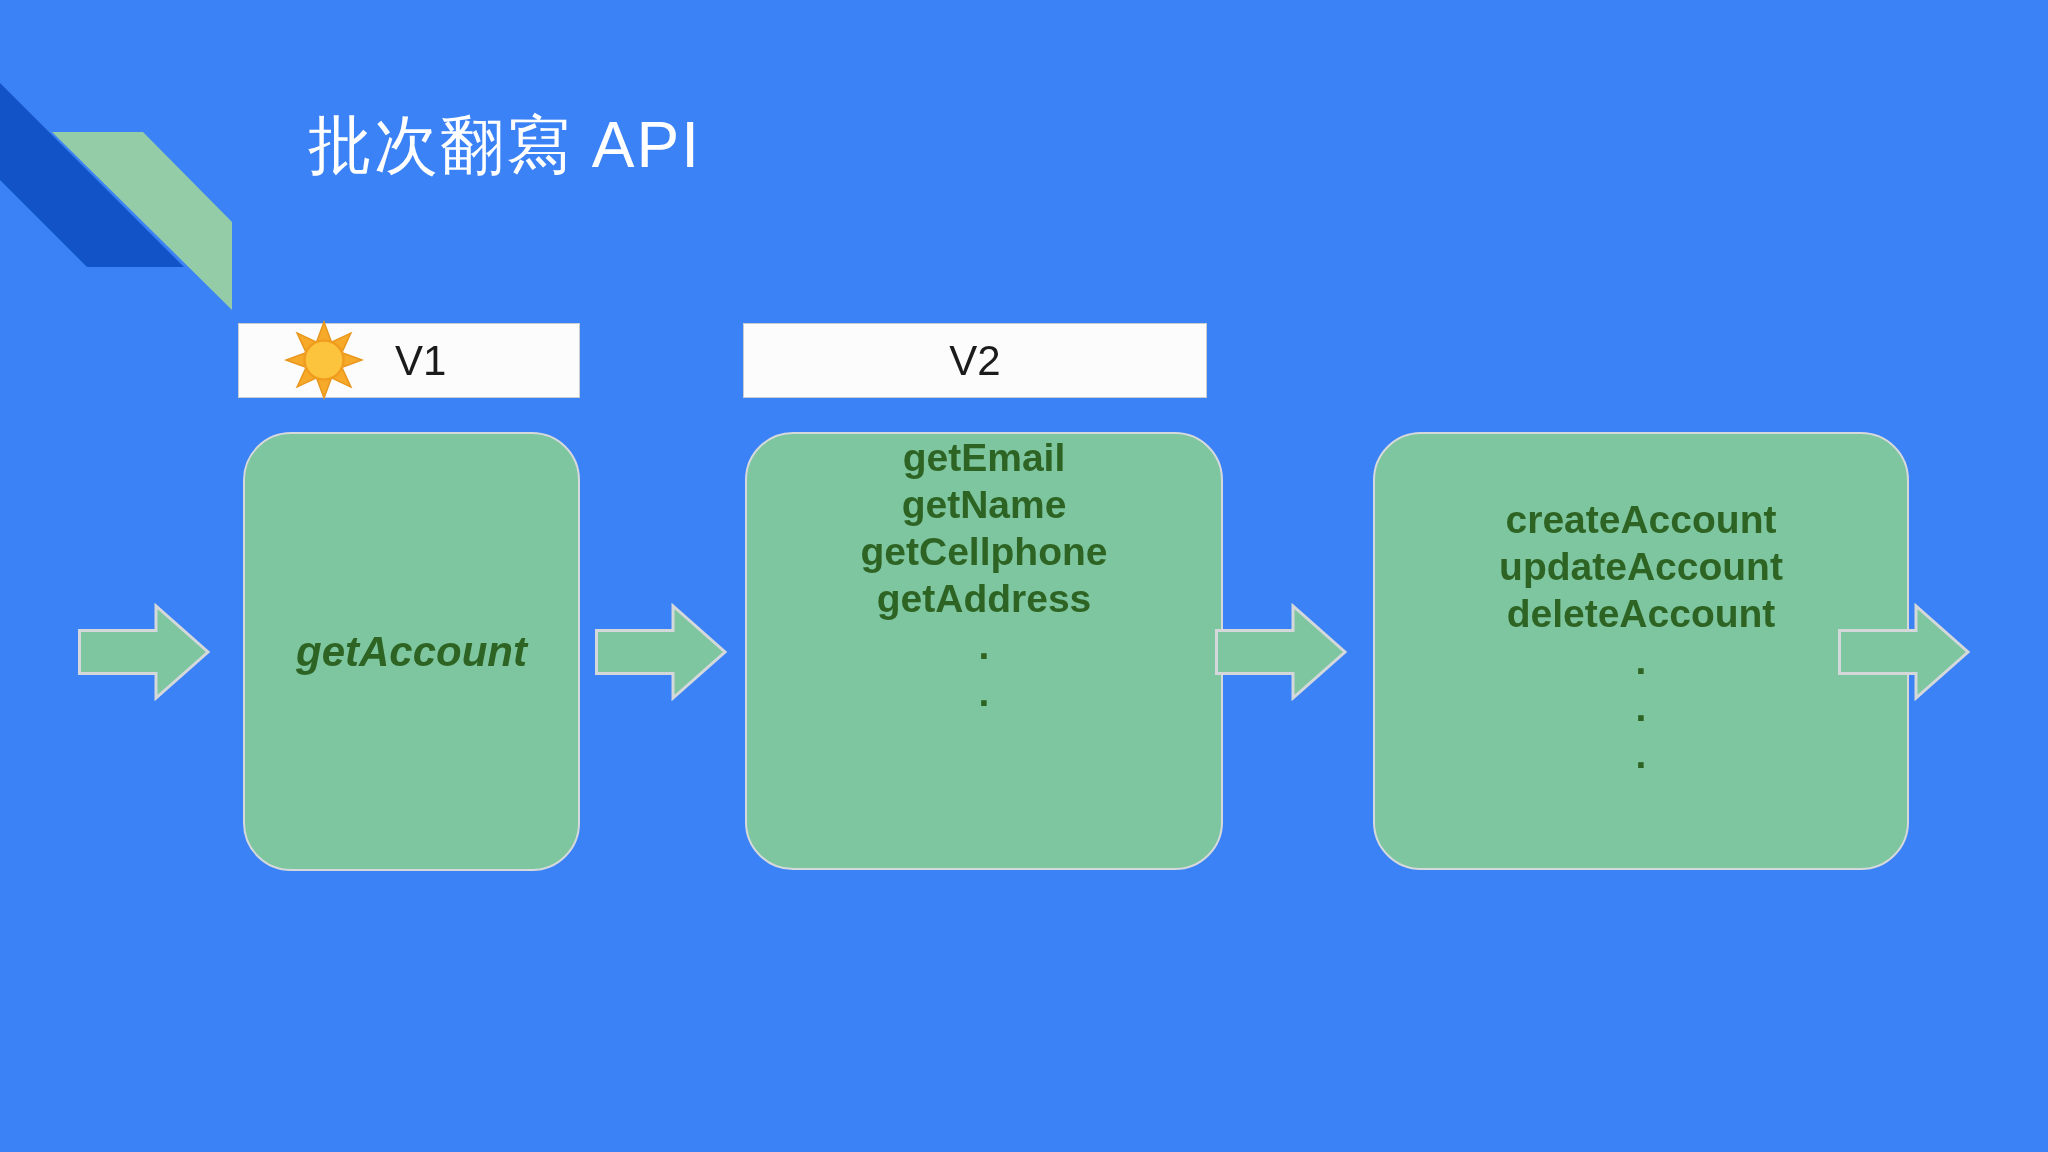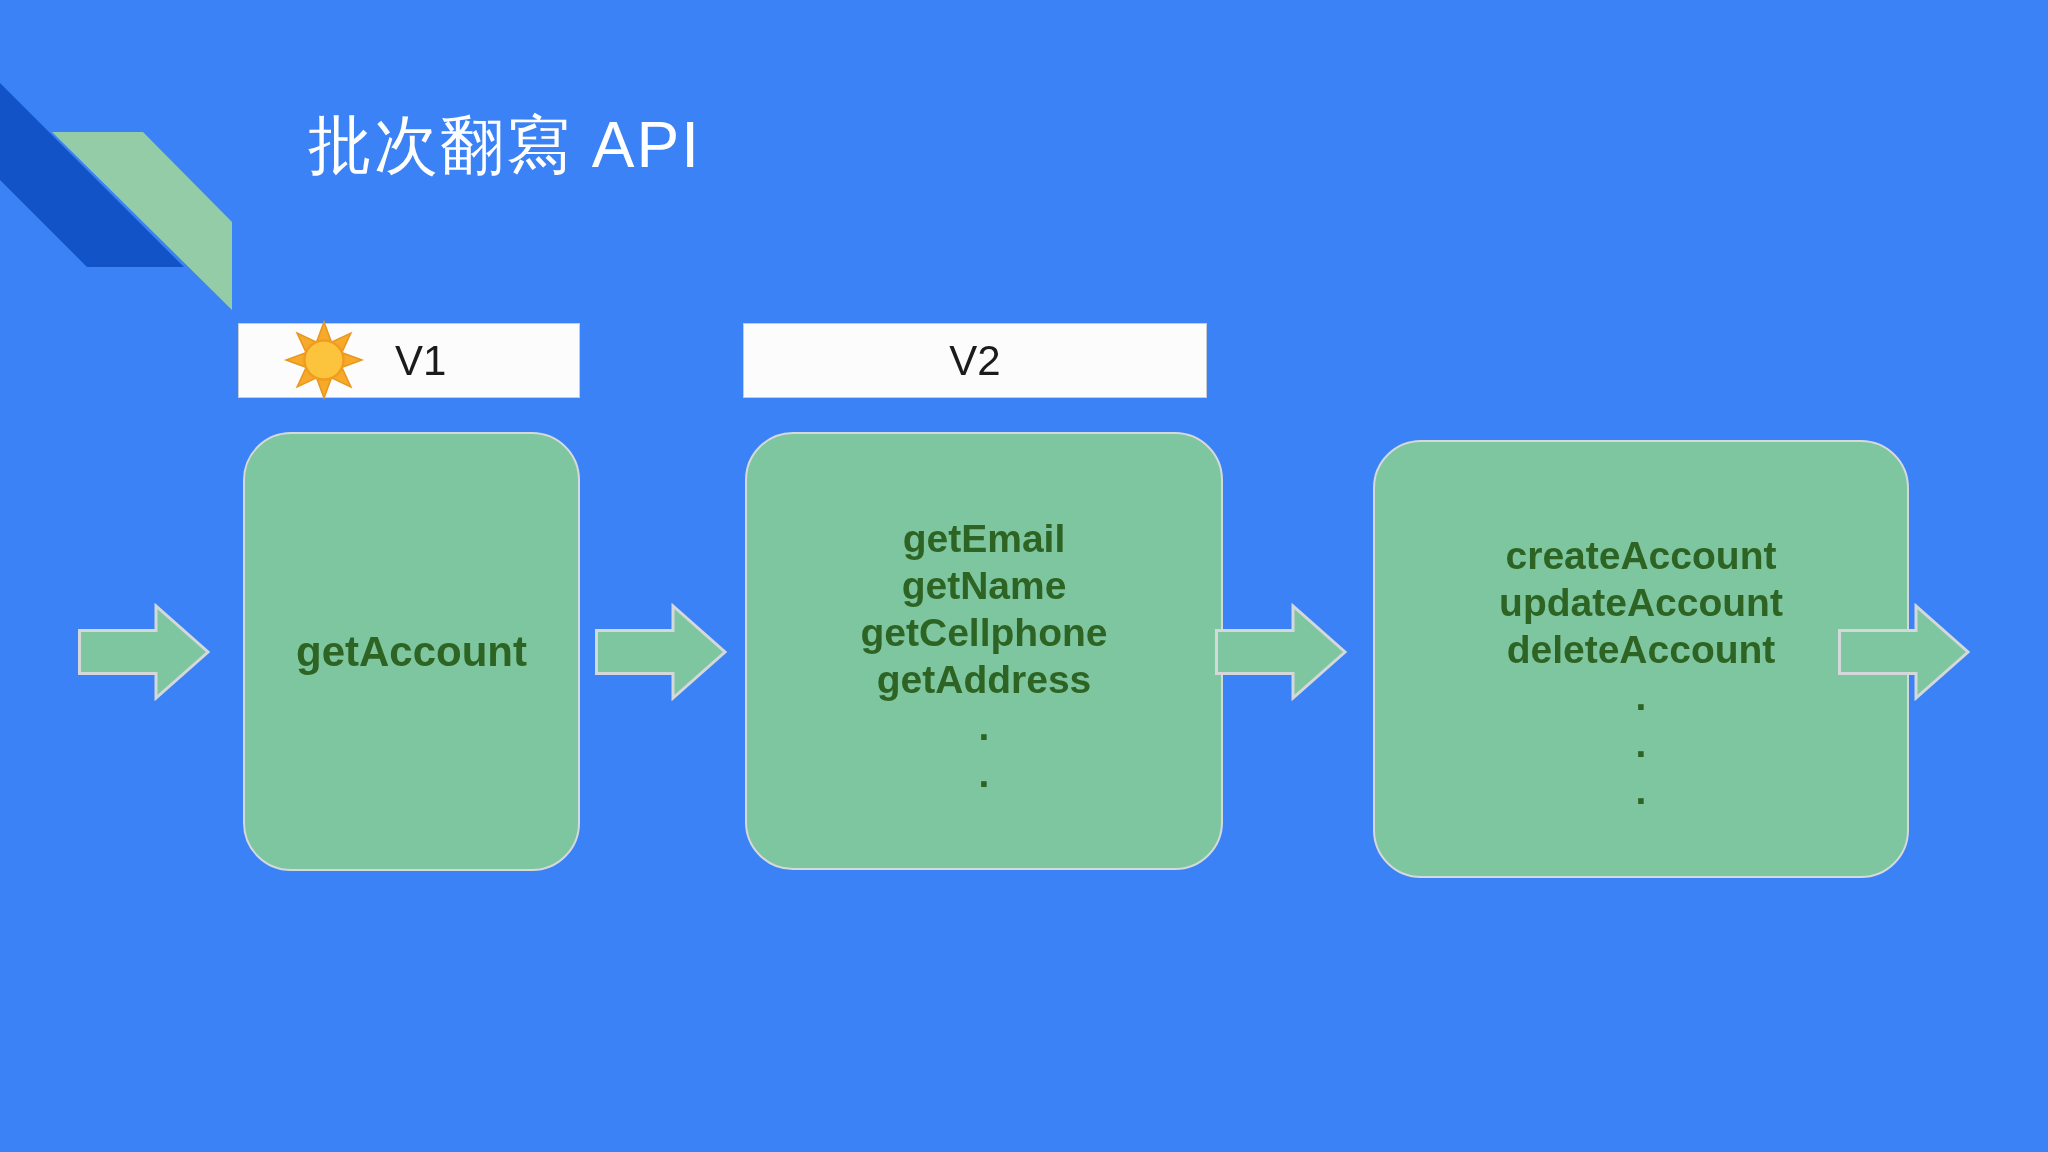--- a/index.html
+++ b/index.html
@@ -86,23 +86,23 @@
     line-height: 47px;
   }
   .box-1 {
     left: 243px;
     width: 337px;
     height: 439px;
     display: flex;
     align-items: center;
     justify-content: center;
   }
-  .box-1 .lines { font-size: 42px; }
-  .box-2 { left: 745px; width: 478px; padding-top: 81px; }
-  .box-3 { left: 1373px; width: 536px; padding-top: 90px; margin-top: 8px; }
+  .box-1 .lines { font-size: 42px; font-style: italic; }
+  .box-2 { left: 745px; width: 478px; }
+  .box-3 { left: 1373px; width: 536px; padding-top: 62px; }
 
   
   .flow-arrow {
     position: absolute;
     top: 603px;
     width: 133px;
     height: 98px;
   }
   .arrow-1 { left: 78px; }
   .arrow-2 { left: 595px; }

